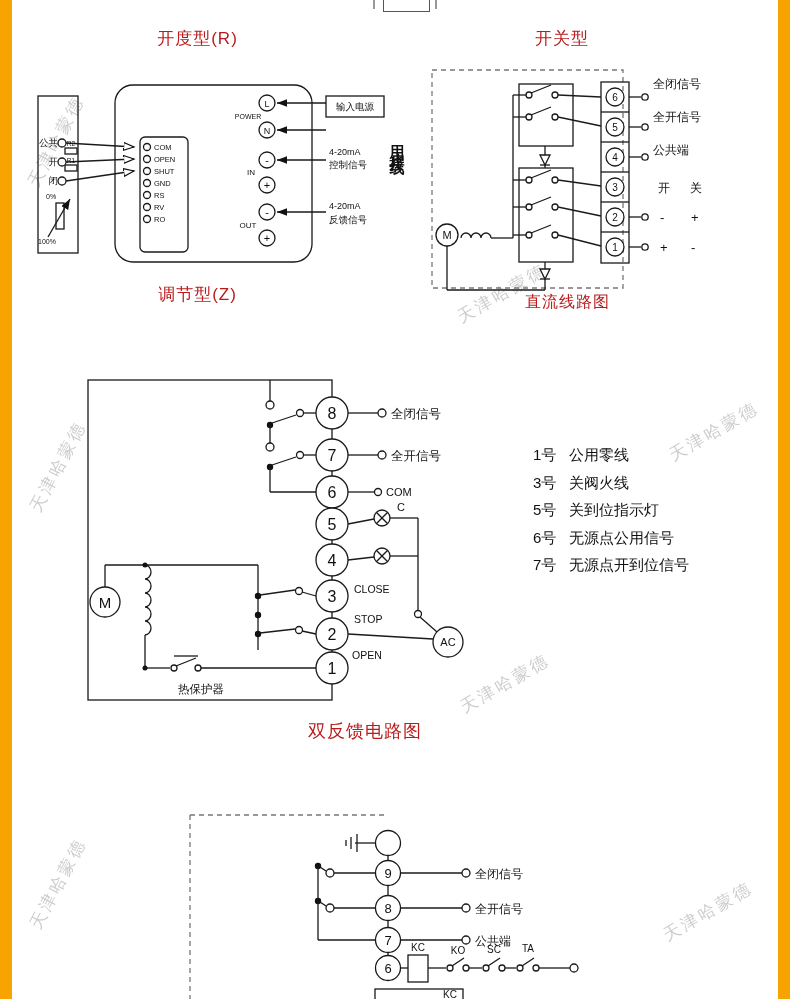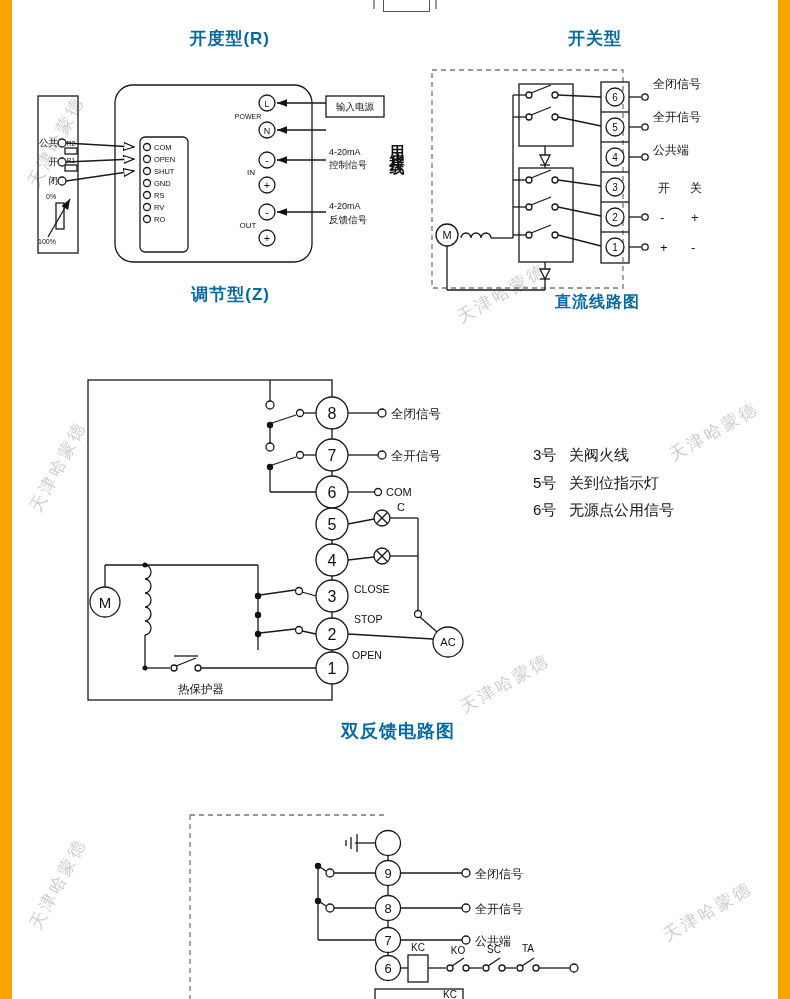--- a/index.html
+++ b/index.html
@@ -2,22 +2,22 @@
 <html><head>
 <meta charset="utf-8">
 <style>
   *{margin:0;padding:0;box-sizing:border-box}
   html,body{background:#ffffff}
   .page{position:relative;width:790px;height:999px;background:#fff;overflow:hidden;
         font-family:"Liberation Sans","DejaVu Sans",sans-serif;color:#111}
   .sidebar{position:absolute;top:0;width:12px;height:100%;background:#F7A400}
   .sidebar.left{left:0}
   .sidebar.right{right:0}
-  .sec-title{position:absolute;text-align:right;font-weight:bold;font-size:17px;
-             color:#0369a1;letter-spacing:1px;white-space:nowrap}
+  .sec-title{position:absolute;text-align:center;font-weight:normal;font-size:17px;
+             color:#b91c1c;letter-spacing:1px;white-space:nowrap}
   .caption-lg{font-size:18px}
   .caption-md{font-size:16px}
   .watermark{position:absolute;color:#8f8f8f;opacity:.45;font-size:17px;letter-spacing:3px;
              white-space:nowrap;pointer-events:none}
   .wm-steep{transform:rotate(-62deg)}
   .wm-diag{transform:rotate(-30deg)}
   .vertical-label{position:absolute;writing-mode:vertical-rl;text-orientation:upright;
                   font-size:15px;letter-spacing:5px;color:#111;font-weight:bold}
   svg{position:absolute;overflow:visible}
   svg text{font-family:"Liberation Sans","DejaVu Sans",sans-serif;fill:#111;stroke:none}
@@ -324,23 +324,25 @@
     <text x="337" y="141" font-size="11">C</text>
     <text x="294" y="223" font-size="10.5">CLOSE</text>
     <text x="294" y="253" font-size="10.5">STOP</text>
     <text x="292" y="289" font-size="10.5">OPEN</text>
     <text x="388" y="276" font-size="11" text-anchor="middle">AC</text>
     <text x="45" y="238" font-size="15" text-anchor="middle">M</text>
     <text x="141" y="323" font-size="11.5" text-anchor="middle">热保护器</text>
   </svg>
 
   <div class="legend">
+    <div class="legend-row"><span class="legend-num">1号</span><span>公用零线</span></div>
     <div class="legend-row"><span class="legend-num">3号</span><span>关阀火线</span></div>
     <div class="legend-row"><span class="legend-num">5号</span><span>关到位指示灯</span></div>
     <div class="legend-row"><span class="legend-num">6号</span><span>无源点公用信号</span></div>
+    <div class="legend-row"><span class="legend-num">7号</span><span>无源点开到位信号</span></div>
   </div>
 
   <svg style="left:150px;top:805px" width="500" height="194" viewBox="0 0 500 194">
     <g stroke="#1a1a1a" stroke-width="1.3" fill="none">
       <line x1="40" y1="10" x2="238" y2="10" stroke-dasharray="5 4" stroke="#777"></line>
       <line x1="40" y1="10" x2="40" y2="194" stroke-dasharray="5 4" stroke="#777"></line>
 
       <line x1="205" y1="38" x2="226" y2="38"></line>
       <line x1="207" y1="29" x2="207" y2="47"></line>
       <line x1="201" y1="32" x2="201" y2="44"></line>

